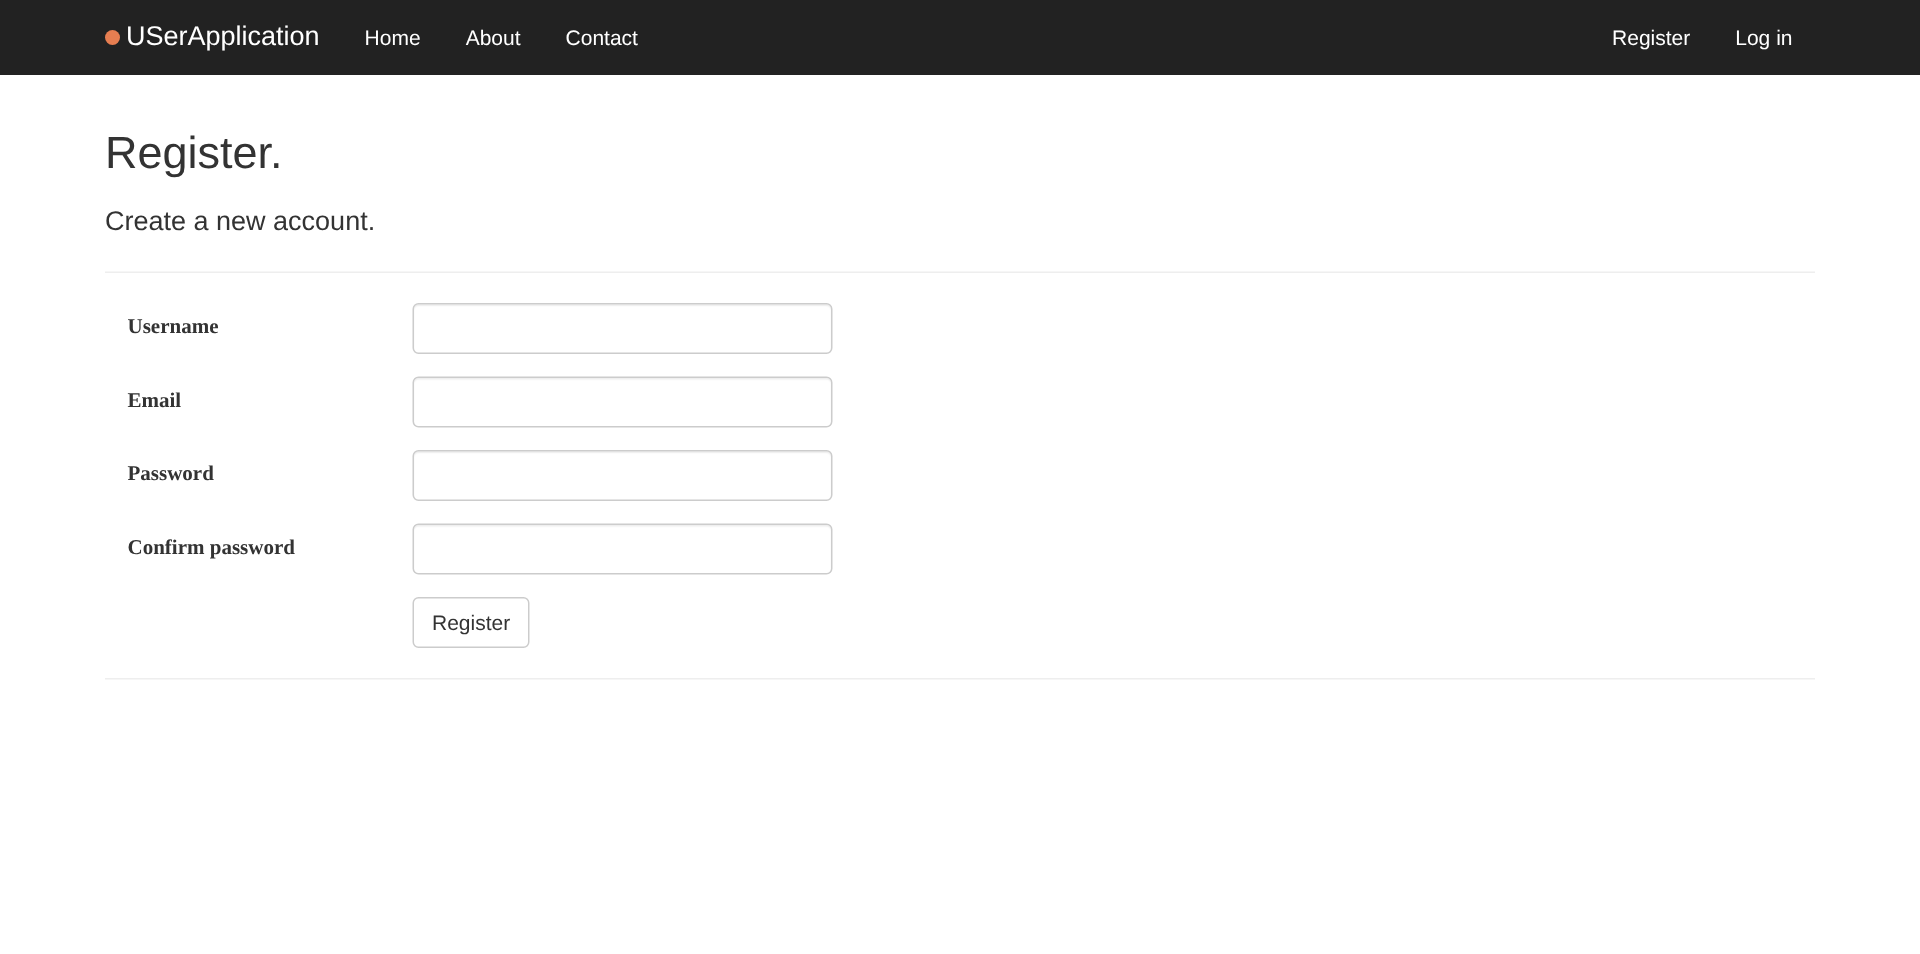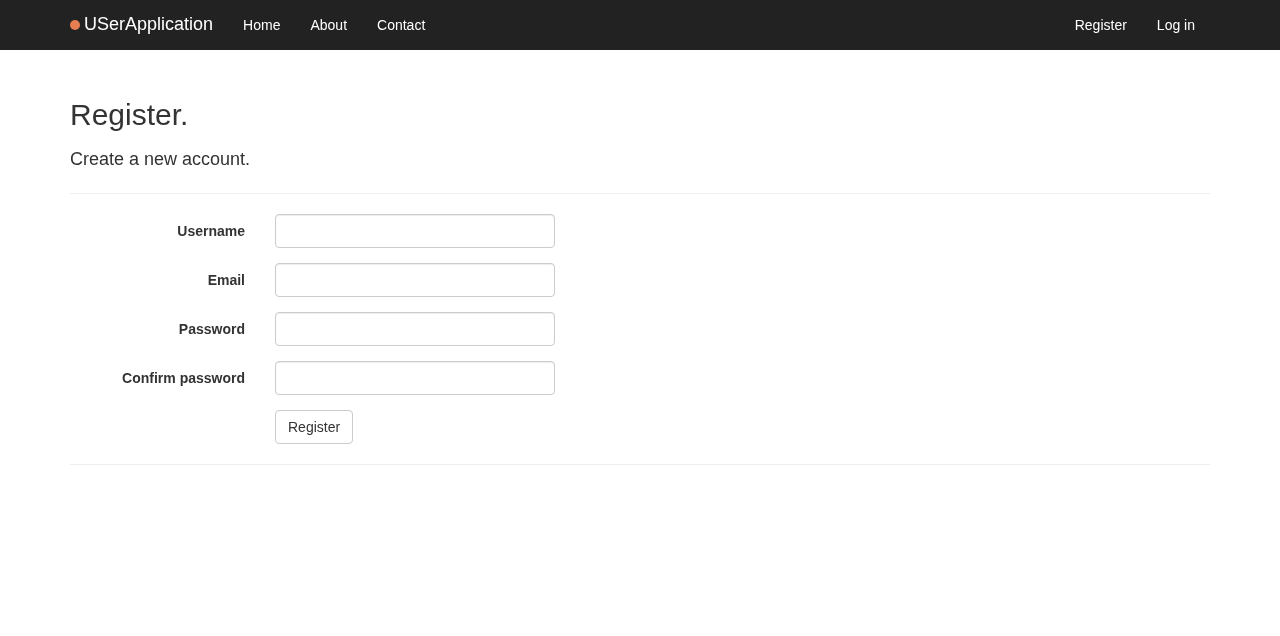--- a/index.html
+++ b/index.html
@@ -58,21 +58,21 @@
       padding: 15px;
       display: block;
       cursor: pointer;
     }
     .container {
       max-width: 1170px;
       margin: 0 auto;
       padding: 0 15px;
     }
     .body-content {
-      padding-top: 24px;
+      padding-top: 12px;
     }
     h2.page-title {
       font-size: 30px;
       font-weight: 500;
       margin-top: 20px;
       margin-bottom: 10px;
       color: #333;
     }
     h4.page-subtitle {
       font-size: 18px;
@@ -86,26 +86,27 @@
       border: 0;
       border-top: 1px solid #eee;
     }
     .form-horizontal .form-group {
       display: flex;
       margin-bottom: 15px;
       align-items: center;
     }
     .control-label {
       width: 16.6667%;
-      text-align: right;
+      text-align: left;
       padding-right: 15px;
       padding-left: 15px;
       font-weight: 700;
       padding-top: 7px;
       padding-bottom: 7px;
+      font-family: Liberation Serif, serif;
     }
     .col-input {
       width: 83.3333%;
       padding-left: 15px;
       padding-right: 15px;
       max-width: 310px;
     }
     .col-offset {
       margin-left: 16.6667%;
       padding-left: 15px;

